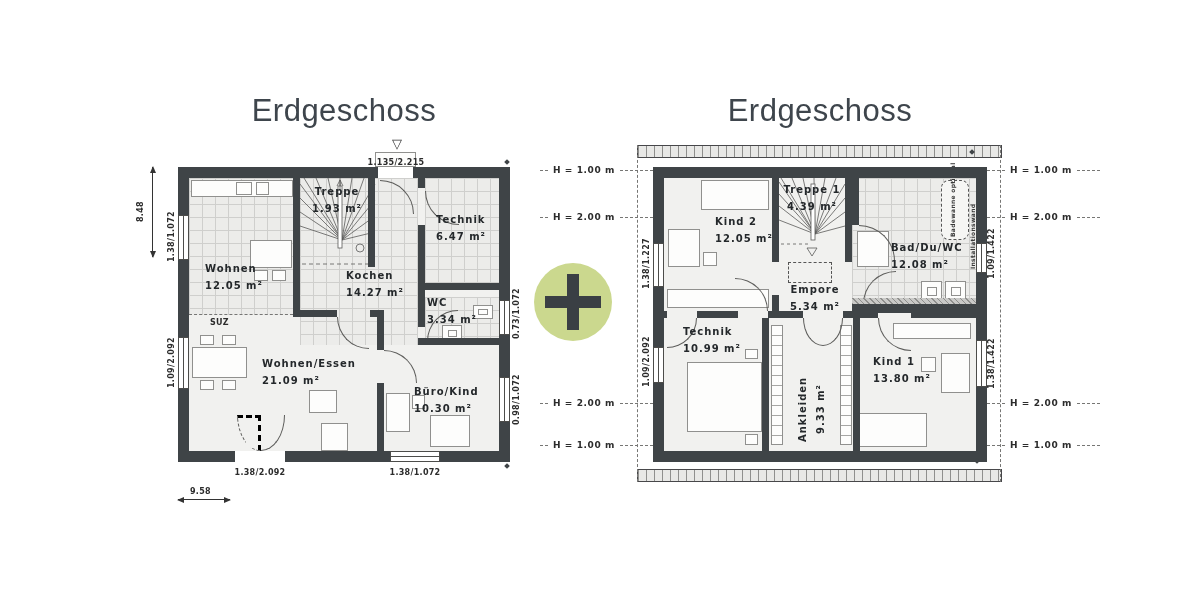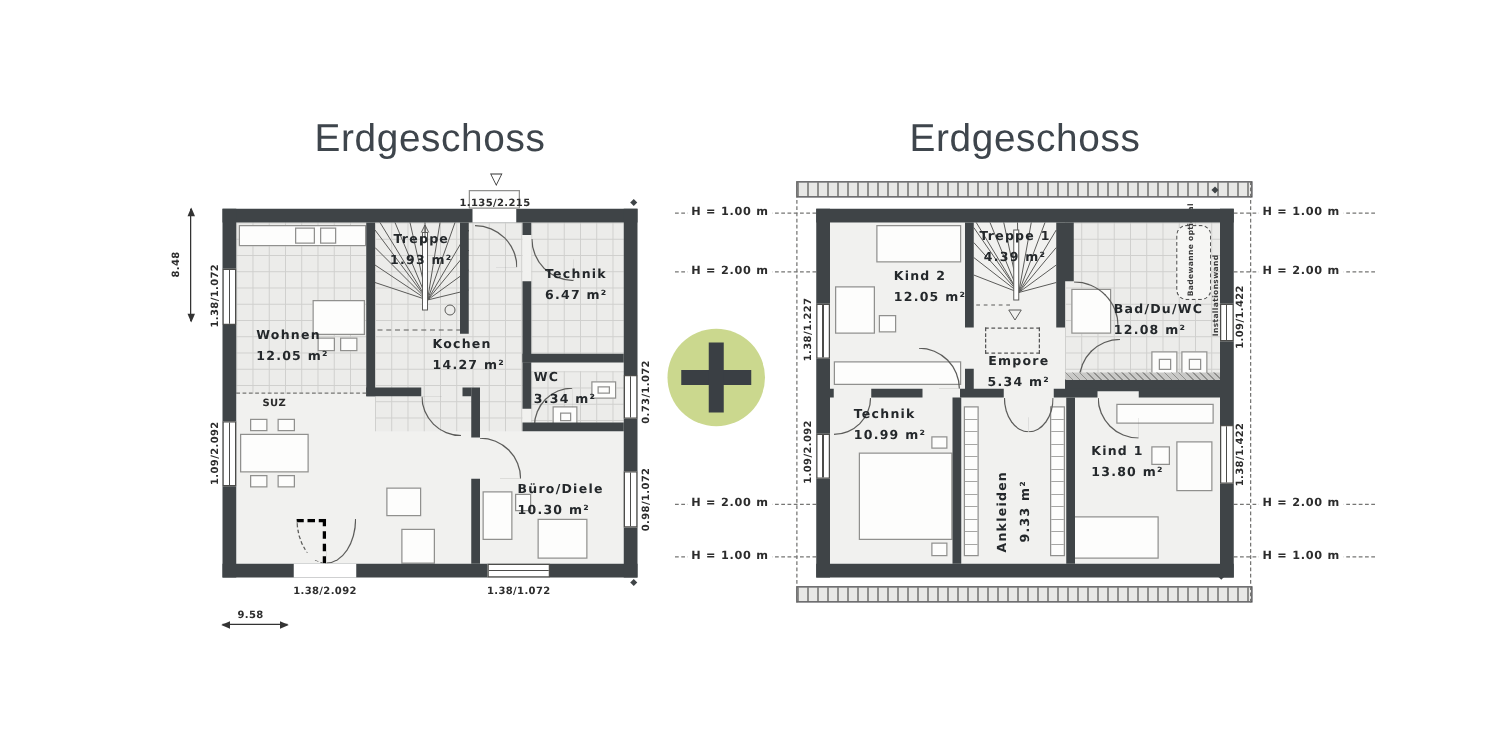--- a/index.html
+++ b/index.html
@@ -163,21 +163,22 @@
   <div class="win-v" style="left:321px;top:133px;height:35px"></div>
   <div class="win-v" style="left:321px;top:210px;height:45px"></div>
   <div class="gap" style="left:57px;top:284px;width:50px;height:11px"></div>
   <div class="win-h" style="left:212px;top:284px;width:50px"></div>
 
   <div class="rlabel" style="left:27px;top:93px"><span>Wohnen</span><br><span>12.05 m²</span></div>
   <div class="rlabel ctr" style="left:126px;top:16px;width:66px"><span>Treppe</span><br><span>1.93 m²</span></div>
   <div class="rlabel" style="left:258px;top:44px"><span>Technik</span><br><span>6.47 m²</span></div>
   <div class="rlabel" style="left:168px;top:100px"><span>Kochen</span><br><span>14.27 m²</span></div>
   <div class="rlabel" style="left:249px;top:127px"><span>WC</span><br><span>3.34 m²</span></div>
-  <div class="rlabel" style="left:236px;top:216px"><span>Büro/Diele</span><br><span>10.30 m²</span></div>
+  <div class="rlabel" style="left:84px;top:188px"><span>Wohnen/Essen</span><br><span>21.09 m²</span></div>
+  <div class="rlabel" style="left:236px;top:216px"><span>Büro/Kind</span><br><span>10.30 m²</span></div>
 
   <div class="tri" style="left:214px;top:-30px">▽</div>
   <div class="dim ctr" style="left:182px;top:-9px;width:72px">1.135/2.215</div>
   <div class="varrow" style="left:-26px;top:0;height:90px"></div>
   <div class="dim-v" style="left:-42px;top:20px;height:50px">8.48</div>
   <div class="harrow" style="left:0;top:332px;width:52px"></div>
   <div class="dim" style="left:12px;top:320px">9.58</div>
   <div class="dim-v" style="left:-11px;top:46px;height:49px">1.38/1.072</div>
   <div class="dim-v" style="left:-11px;top:168px;height:56px">1.09/2.092</div>
   <div class="dim-v" style="left:334px;top:129px;height:43px">0.73/1.072</div>

